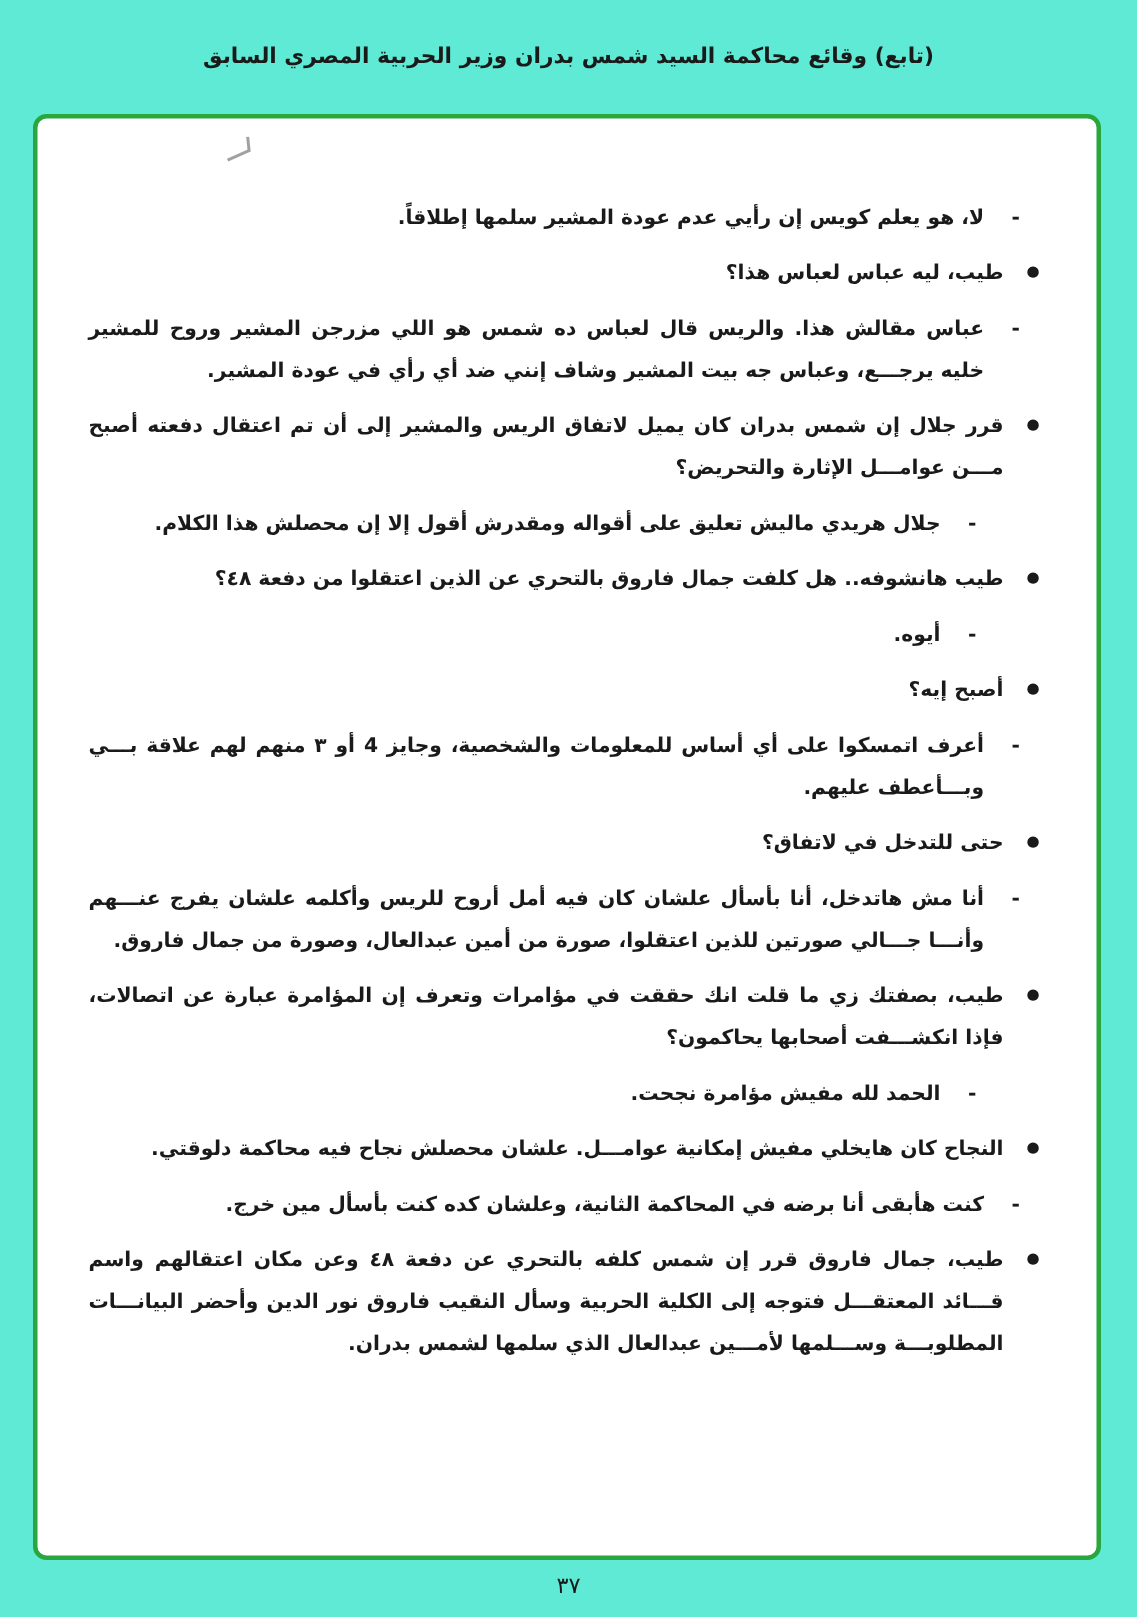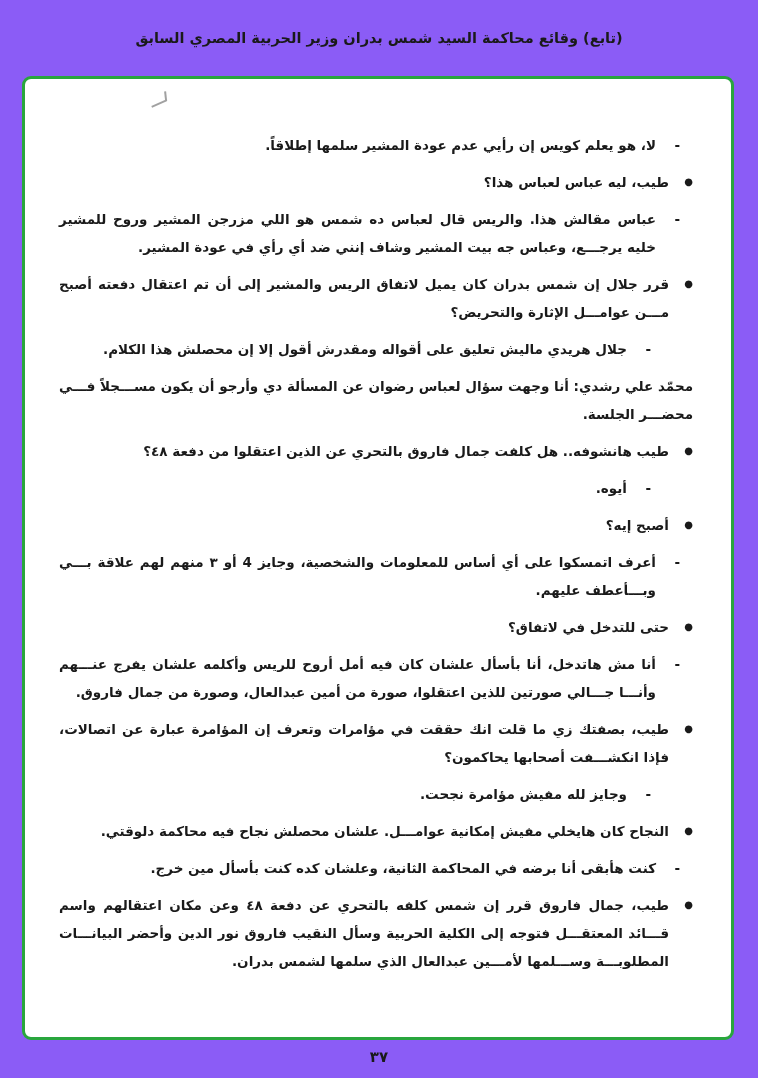--- a/index.html
+++ b/index.html
@@ -4,21 +4,21 @@
 <style>
   * { margin: 0; padding: 0; box-sizing: border-box; }
   html, body { background: #ffffff; }
   body {
     width: 758px; height: 1078px;
     position: relative;
     font-family: "DejaVu Sans", sans-serif;
     color: var(--ink, #1a1a1a);
     overflow: hidden;
   }
-  .sheet { position: absolute; inset: 0; background: #8b5cf6; }
+  .sheet { position: absolute; inset: 0; background: #5eead4; }
 
   .header {
     position: absolute; top: 30px; left: 0; right: 0;
     text-align: center;
     direction: rtl;
     font-weight: bold;
     font-size: 14.5px;
     letter-spacing: 0.2px;
   }
 
@@ -74,21 +74,21 @@
   }
   .item.plain .tx { text-align: justify; }
   .lvl0 { margin-right: 0; }
   .lvl1 { margin-right: 13px; }
   .lvl2 { margin-right: 42px; }
 
   .pagenum {
     position: absolute;
     top: 1048px; left: 0; right: 0;
     text-align: center;
-    font-weight: bold;
+    font-weight: normal;
     font-size: 15px;
   }
 </style>
 </head>
 <body>
 
 <div class="sheet">
 
   <div class="header">(تابع) وقائع محاكمة السيد شمس بدران وزير الحربية المصري السابق</div>
 
@@ -115,23 +115,20 @@
       <div class="item b lvl0">
         <span class="mk">●</span>
         <div class="tx">قرر جلال إن شمس بدران كان يميل لاتفاق الريس والمشير إلى أن تم اعتقال دفعته أصبح مـــن عوامـــل الإثارة والتحريض؟</div>
       </div>
 
       <div class="item d lvl2">
         <span class="mk">-</span>
         <div class="tx">جلال هريدي ماليش تعليق على أقواله ومقدرش أقول إلا إن محصلش هذا الكلام.</div>
       </div>
 
-      <div class="item plain lvl0">
-        <div class="tx">محمّد علي رشدي: أنا وجهت سؤال لعباس رضوان عن المسألة دي وأرجو أن يكون مســـجلاً فـــي محضـــر الجلسة.</div>
-      </div>
 
       <div class="item b lvl0">
         <span class="mk">●</span>
         <div class="tx">طيب هانشوفه.. هل كلفت جمال فاروق بالتحري عن الذين اعتقلوا من دفعة ٤٨؟</div>
       </div>
 
       <div class="item d lvl2">
         <span class="mk">-</span>
         <div class="tx">أيوه.</div>
       </div>
@@ -156,21 +153,21 @@
         <div class="tx">أنا مش هاتدخل، أنا بأسأل علشان كان فيه أمل أروح للريس وأكلمه علشان يفرج عنـــهم وأنـــا جـــالي صورتين للذين اعتقلوا، صورة من أمين عبدالعال، وصورة من جمال فاروق.</div>
       </div>
 
       <div class="item b lvl0">
         <span class="mk">●</span>
         <div class="tx">طيب، بصفتك زي ما قلت انك حققت في مؤامرات وتعرف إن المؤامرة عبارة عن اتصالات، فإذا انكشـــفت أصحابها يحاكمون؟</div>
       </div>
 
       <div class="item d lvl2">
         <span class="mk">-</span>
-        <div class="tx">وجايز لله مفيش مؤامرة نجحت.</div>
+        <div class="tx">الحمد لله مفيش مؤامرة نجحت.</div>
       </div>
 
       <div class="item b lvl0">
         <span class="mk">●</span>
         <div class="tx">النجاح كان هايخلي مفيش إمكانية عوامـــل. علشان محصلش نجاح فيه محاكمة دلوقتي.</div>
       </div>
 
       <div class="item d lvl1">
         <span class="mk">-</span>
         <div class="tx">كنت هأبقى أنا برضه في المحاكمة الثانية، وعلشان كده كنت بأسأل مين خرج.</div>

